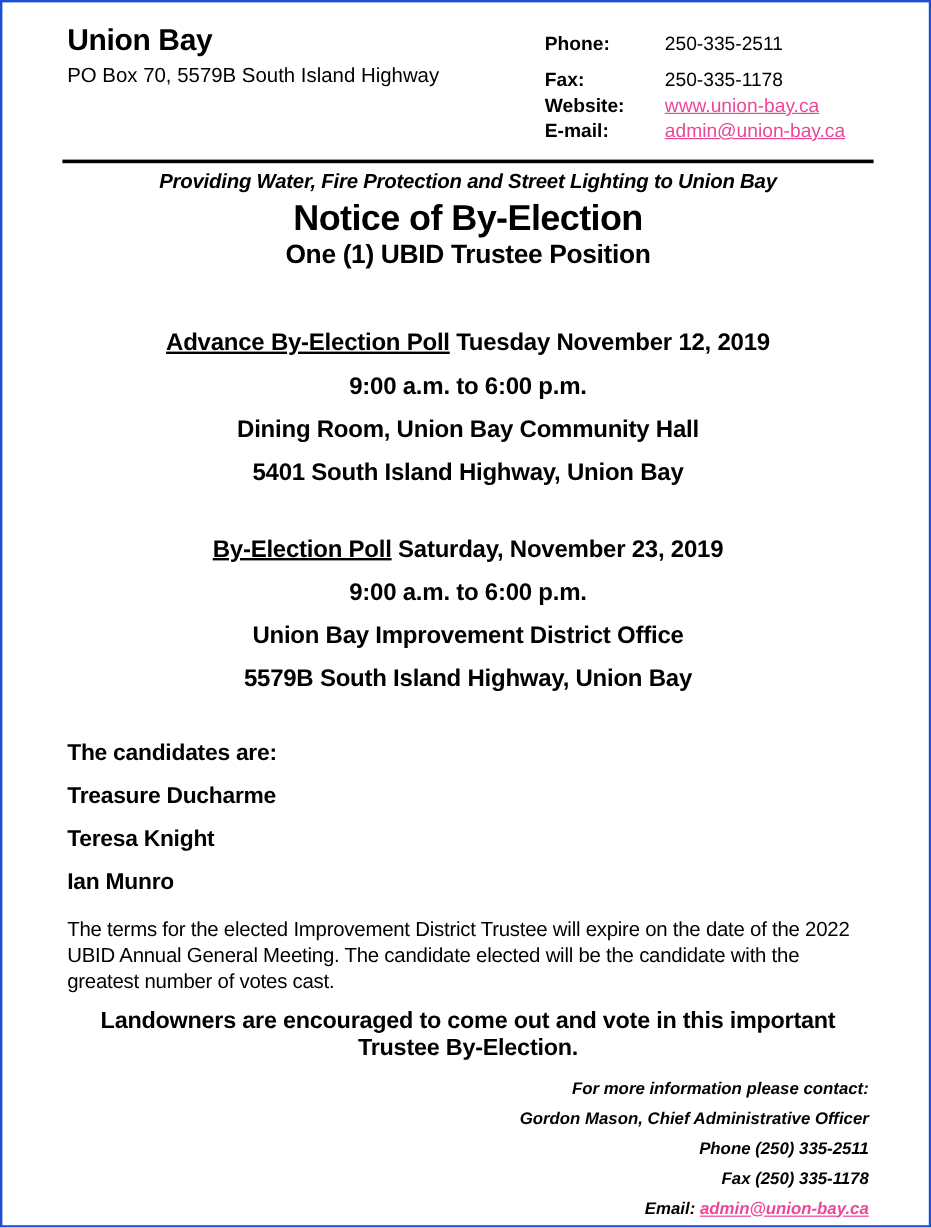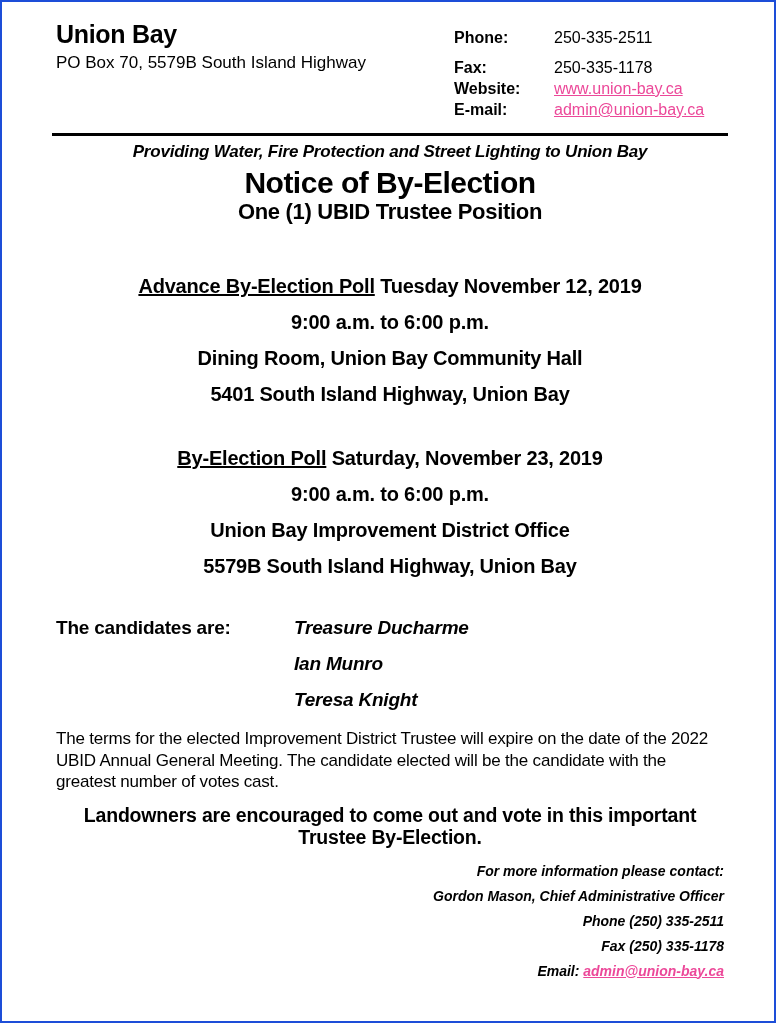--- a/index.html
+++ b/index.html
@@ -83,23 +83,24 @@
   .poll-advance { margin-top: 44px; }
   .poll-main { margin-top: 28px; }
   .u { text-decoration: underline; }
   
   .candidates {
     display: flex;
     margin-top: 26px;
     font-weight: bold;
     font-size: 19px;
     letter-spacing: -0.2px;
+    flex-direction: column;
   }
   .candidates-label { width: 238px; flex: none; line-height: 36px; }
-  .candidate-name { line-height: 36px; font-style: italic; }
+  .candidate-name { line-height: 36px; }
   
   .terms {
     margin-top: 10px;
     font-size: 17px;
     line-height: 21.5px;
     letter-spacing: -0.2px;
   }
   .cta {
     margin-top: 11px;
     text-align: center;
@@ -171,22 +172,22 @@
     <div class="poll-line"><span class="u">By-Election Poll</span><span> Saturday, November 23, 2019</span></div>
     <div class="poll-line">9:00 a.m. to 6:00 p.m.</div>
     <div class="poll-line">Union Bay Improvement District Office</div>
     <div class="poll-line">5579B South Island Highway, Union Bay</div>
   </section>
 
   <section class="candidates">
     <div class="candidates-label">The candidates are:</div>
     <div>
       <div class="candidate-name">Treasure Ducharme</div>
+      <div class="candidate-name">Teresa Knight</div>
       <div class="candidate-name">Ian Munro</div>
-      <div class="candidate-name">Teresa Knight</div>
     </div>
   </section>
 
   <p class="terms">The terms for the elected Improvement District Trustee will expire on the date of the 2022 UBID Annual General Meeting. The candidate elected will be the candidate with the greatest number of votes cast.</p>
 
   <p class="cta">Landowners are encouraged to come out and vote in this important Trustee By-Election.</p>
 
   <footer class="footer">
     <div class="footer-line">For more information please contact:</div>
     <div class="footer-line">Gordon Mason, Chief Administrative Officer</div>

